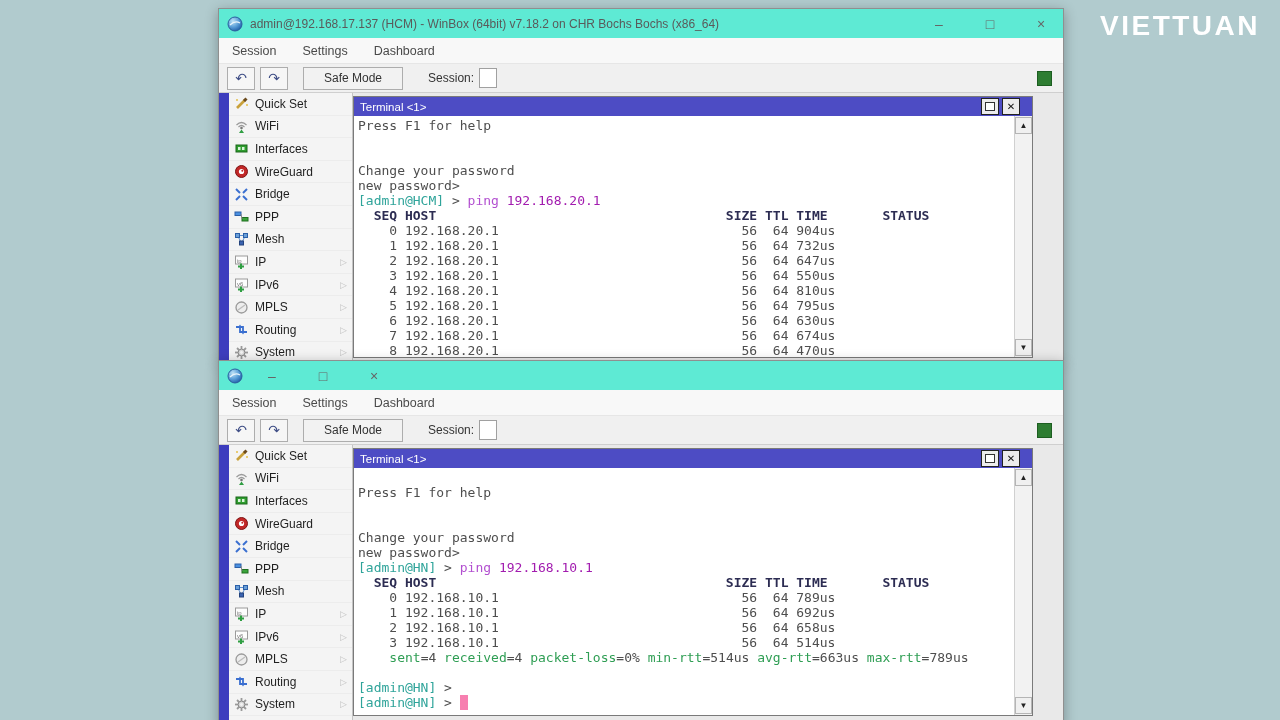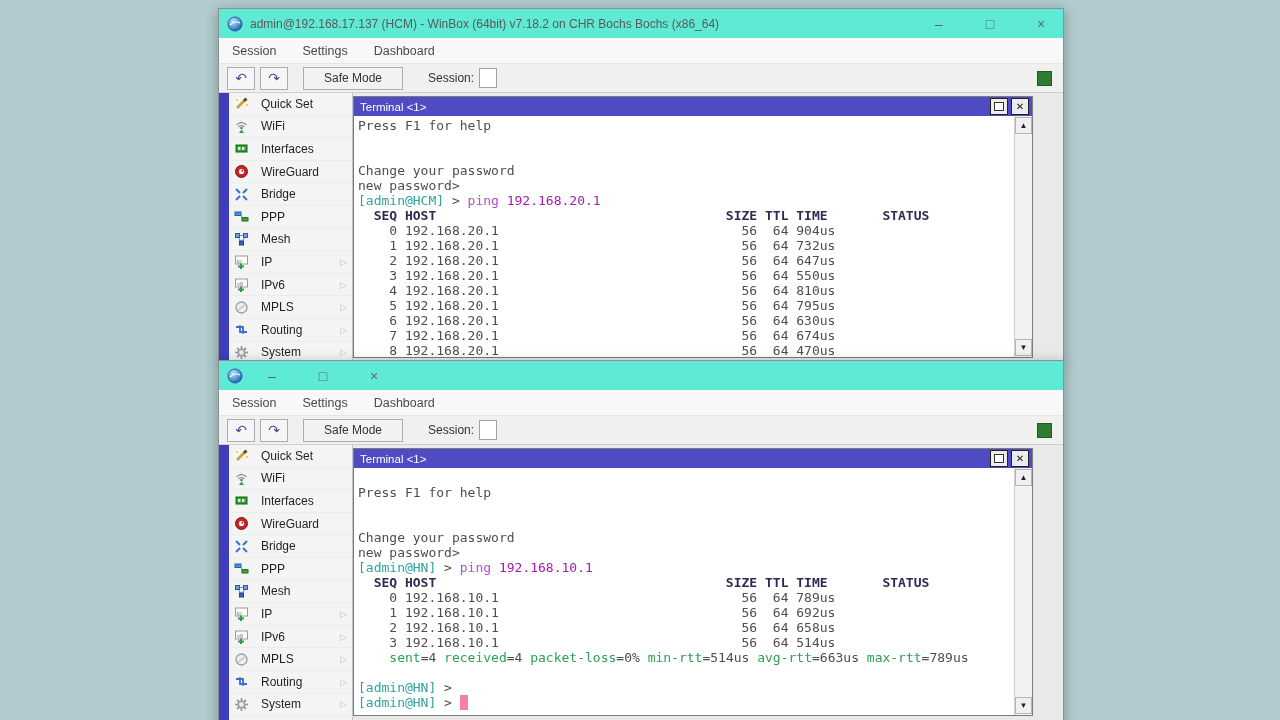--- a/index.html
+++ b/index.html
@@ -34,33 +34,33 @@
   .session-label{margin-left:20px;font-size:12px;color:#333;}
   .session-input{width:16px;height:18px;border:1px solid #a0a0a0;background:#fff;padding:0;}
   .tb-spacer{flex:1;}
   .green-ind{width:13px;height:13px;background:#2e7d32;border:1px solid #1d5e21;margin-right:3px;}
 
   
   .main{flex:1;display:flex;overflow:hidden;background:#e9e9e9;}
   .sidebar{flex:0 0 133px;display:flex;background:#f4f4f4;border-right:1px solid #c4c4c4;}
   .strip{flex:0 0 10px;background:#3d3dbe;}
   .side-items{flex:1;overflow:hidden;}
-  .side-item{height:21.6px;display:flex;align-items:center;gap:12px;padding:0 5px;
+  .side-item{height:21.6px;display:flex;align-items:center;gap:6px;padding:0 5px;
              font-size:12px;color:#1f1f1f;border-bottom:1px solid rgba(0,0,0,.03);}
   .side-icon{width:15px;height:15px;flex:0 0 15px;}
   .side-icon svg{display:block;}
   .side-arrow{margin-left:auto;color:#c2c2c2;font-size:9px;}
 
   .workspace{flex:1;position:relative;}
   .terminal{position:absolute;left:0;top:3px;width:678px;border:1px solid #7a7a7a;background:#fff;
             display:flex;flex-direction:column;}
   #win0 .terminal{height:260px;}
   #win1 .terminal{height:266px;}
   .term-titlebar{flex:0 0 19px;background:#4d4cc4;display:flex;align-items:center;
-                 padding:0 3px 0 6px;color:#fff;font-size:11.5px;}
+                 padding:0 12px 0 6px;color:#fff;font-size:11.5px;}
   .term-title{flex:1;}
   .term-btn{width:16px;height:15px;background:#ececec;border:1px solid #222;display:flex;
             align-items:center;justify-content:center;margin-left:3px;font-size:10px;color:#111;}
   .max-glyph{width:8px;height:7px;border:1px solid #333;background:#fff;display:block;}
 
   .term-body{flex:1;position:relative;overflow:hidden;}
   .term-lines{position:absolute;left:4px;top:2px;right:19px;bottom:0;
               font-family:"DejaVu Sans Mono",monospace;font-size:13px;line-height:15px;
               white-space:pre;overflow:hidden;}
   .term-line{min-height:15px;}
@@ -514,13 +514,14 @@
             <div class="scrollbar">
               <span class="scroll-btn">▲</span>
               <span class="scroll-btn">▼</span>
             </div>
           </div>
         </div>
       </div>
     </div>
   </div>
 
+  <div class="logo">VIETTUAN</div>
 </div>
 
 </body></html>

